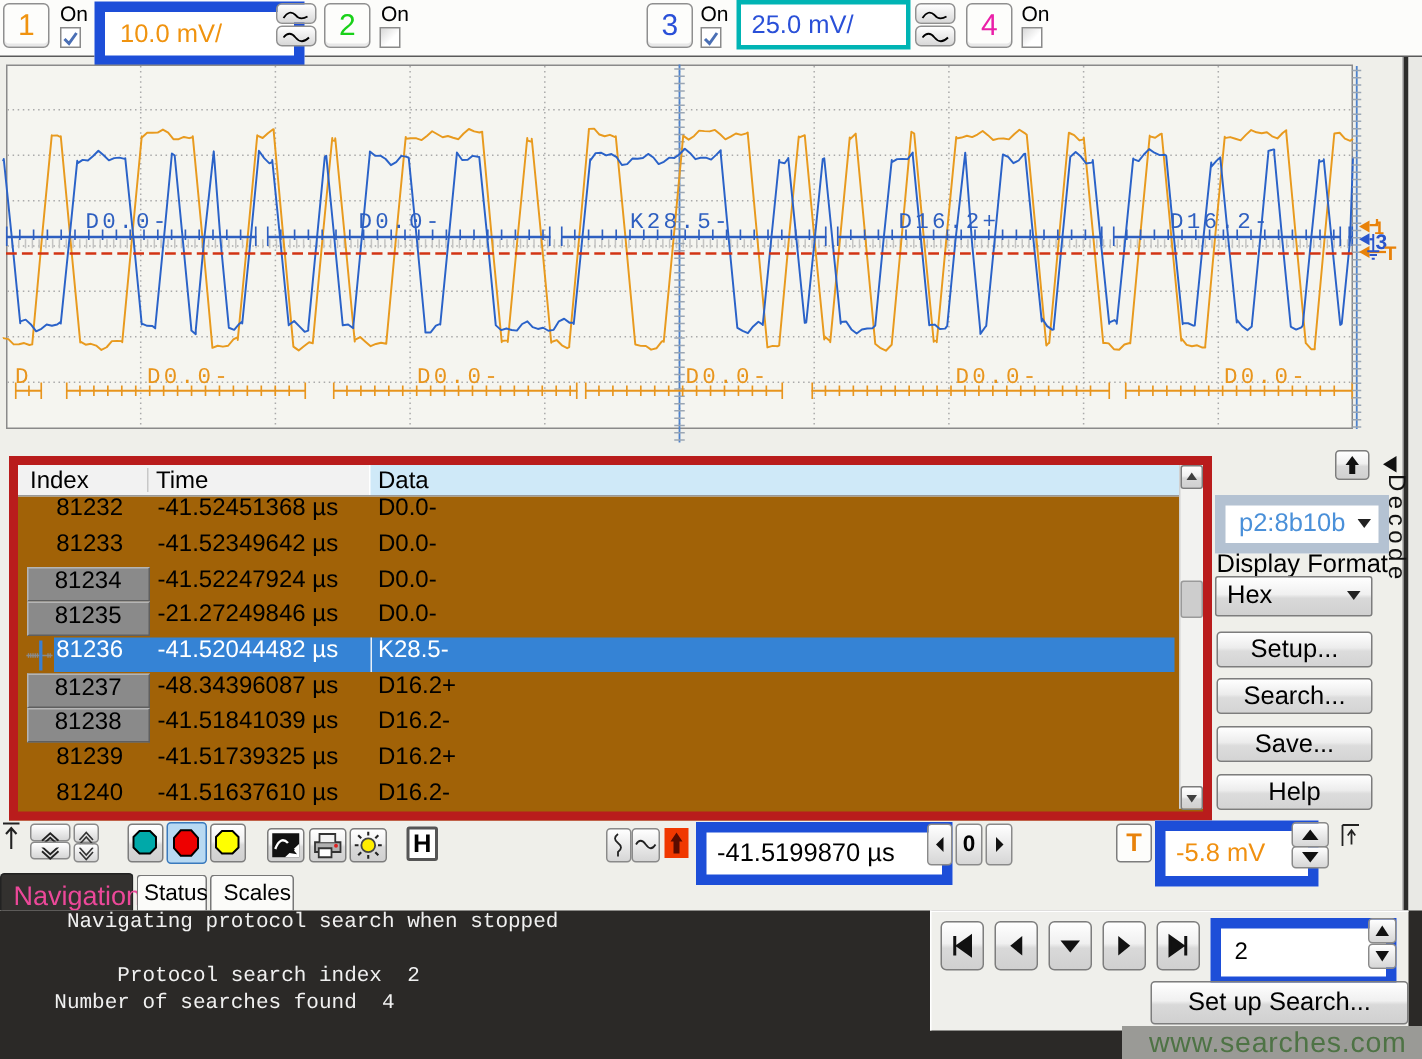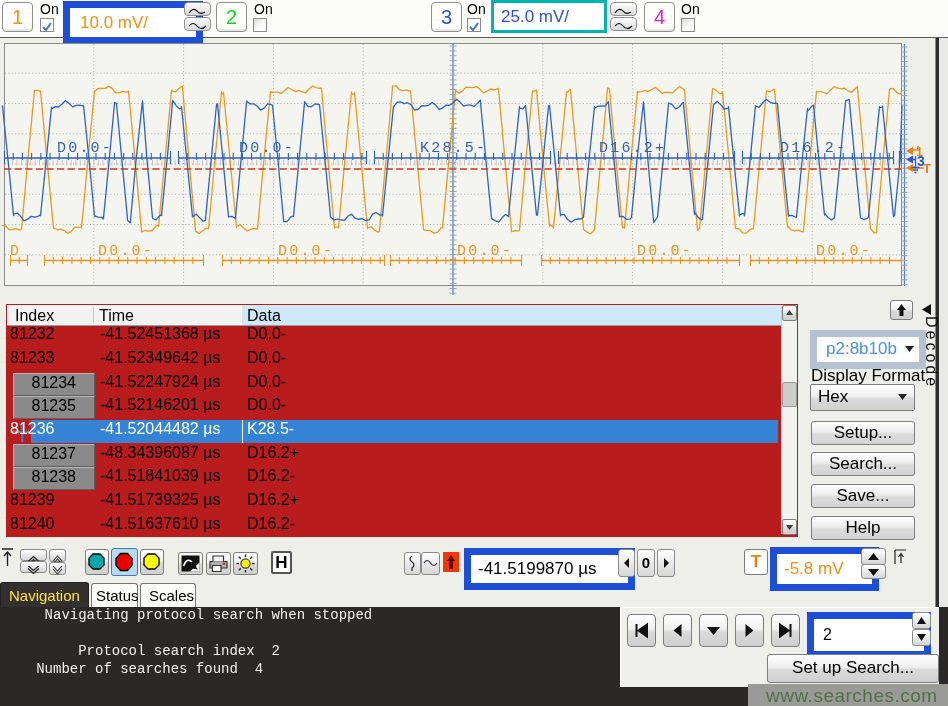--- a/index.html
+++ b/index.html
@@ -4,24 +4,24 @@
 html,body{margin:0;padding:0}
 #page{position:relative;width:948px;height:706px;background:#efefea;font-family:"Liberation Sans",sans-serif;overflow:hidden}
 .abs{position:absolute}
 .chbtn{position:absolute;width:29px;height:28px;border:1px solid #8f8f8f;border-radius:4px;background:#fdfdfb;box-shadow:inset 0 -2px 0 #e8e8e8;font-size:20px;text-align:center;line-height:28px}
 .onlab{position:absolute;font-size:14px;color:#000}
 .cb{position:absolute;width:12px;height:12px;border:1px solid #8a8a8a;background:#fff}
 .cb.un{background:linear-gradient(135deg,#d8d8d8 0%,#fff 60%)}
 .fld{position:absolute;background:#fff;border:7px solid #1d4ed8;font-size:17px}
 .sinbtn{position:absolute;width:25px;height:12px;border:1px solid #909090;border-radius:4px;background:linear-gradient(#fff,#d8d8d8)}
 .gbtn{position:absolute;border:1px solid #7d7d7d;border-radius:3px;background:linear-gradient(#ffffff,#f0f0f0 45%,#d9d9d9 55%,#d0d0d0);color:#000}
-.tbl{position:absolute;left:6px;top:304px;width:790px;height:231px;background:#b91c1c;border:1px solid #b91c1c;font-size:16px}
+.tbl{position:absolute;left:6px;top:304px;width:790px;height:231px;background:#a16207;border:6px solid #b91c1c;font-size:16px}
 .hdr{position:absolute;left:0;top:0;width:775px;height:20px;background:#f2f2f2;border-bottom:1px solid #9a9a9a}
 .row{position:absolute;left:0;width:775px;height:23px;color:#000}
-.cell-i{position:absolute;left:3px;top:0;width:67px;height:23px;text-align:left}
+.cell-i{position:absolute;left:3px;top:0;width:67px;height:23px;text-align:right}
 .greyc{position:absolute;left:6px;top:0;width:82px;height:23px;background:#8a8a8a;border-top:1px solid #b5b5b5;border-left:1px solid #b5b5b5;border-bottom:1px solid #5f5f5f;border-right:1px solid #5f5f5f;text-align:right;padding-right:18px;box-sizing:border-box}
 .ct{position:absolute;left:93px;top:0}
 .cd{position:absolute;left:240px;top:0}
 .rp-btn{position:absolute;left:811px;width:102px;height:22px;border:1px solid #7d7d7d;border-radius:3px;background:linear-gradient(#ffffff,#ececec 45%,#dcdcdc 55%,#d4d4d4);font-size:17px;text-align:center;line-height:21px}
 .sp{position:absolute;border:1px solid #8a8a8a;border-radius:3px;background:linear-gradient(#fff,#d6d6d6)}
 </style></head><body>
 <div id="page">
 <div class="abs" style="left:0;top:0;width:948px;height:37px;background:#fcfcfa;border-bottom:1px solid #5a5a5a"></div>
     <div class="chbtn" style="left:2px;top:2px;color:#f0930f">1</div>
     <div class="onlab" style="left:40px;top:1px">On</div>
@@ -123,21 +123,21 @@
         <div class="ct">-41.52349642 µs</div>
         <div class="cd">D0.0-</div>
       </div>
       <div class="row" style="top:68px">
         <div class="greyc">81234</div>
         <div class="ct">-41.52247924 µs</div>
         <div class="cd">D0.0-</div>
       </div>
       <div class="row" style="top:91px">
         <div class="greyc">81235</div>
-        <div class="ct">-41.52146201 µs</div>
+        <div class="ct">-21.27249846 µs</div>
         <div class="cd">D0.0-</div>
       </div>
       <div class="row" style="top:115px">
         <svg style="position:absolute;left:4px;top:0px" width="20" height="24">
           <path d="M1.6 12 H19 M3 10.5 V13.5 M4.5 10.5 V13.5 M6 10.5 V13.5 M7.5 10.5 V13.5 M9 10.5 V13.5 M16 10.5 V13.5 M17.5 10.5 V13.5" stroke="#8a8a8a" stroke-width="0.9"></path>
           <path d="M11.2 2 V22" stroke="#3a7fd0" stroke-width="2.2"></path>
         </svg>
         <div style="position:absolute;left:24px;top:0;width:747px;height:23px;background:#3583d5"></div>
         <div class="cell-i" style="color:#fff;z-index:2">81236</div>
         <div class="ct" style="color:#fff;z-index:2">-41.52044482 µs</div>
@@ -273,21 +273,21 @@
     <div class="fld" style="left:770px;top:547px;width:88px;height:30px;line-height:30px;color:#f09010;padding-left:7px">-5.8 mV</div>
     <div class="sp" style="left:861px;top:548px;width:23px;height:15px"><svg width="23" height="15">
         <path d="M11.5 4 L17 11 H6 Z" fill="#111"></path>
       </svg></div>
     <div class="sp" style="left:861px;top:564px;width:23px;height:13px"><svg width="23" height="13">
         <path d="M11.5 10 L17 3 H6 Z" fill="#111"></path>
       </svg></div>
     <svg class="abs" style="left:893px;top:548px" width="16" height="18">
       <path d="M2 2 V16 M2 2 H13 M8 15 V6 M5.5 9 L8 5.5 L10.5 9" stroke="#222" stroke-width="1.2" fill="none"></path>
     </svg>
-    <div class="abs" style="left:0;top:582px;width:89px;height:25px;background:#33312f;color:#fde047;font-size:15px;border:1px solid #222;border-bottom:none;border-radius:3px 3px 0 0;box-sizing:border-box">
+    <div class="abs" style="left:0;top:582px;width:89px;height:25px;background:#33312f;color:#ec4899;font-size:18px;border:1px solid #222;border-bottom:none;border-radius:3px 3px 0 0;box-sizing:border-box">
       <span style="position:absolute;left:8px;top:4px">Navigation</span>
     </div>
     <div class="abs" style="left:91px;top:583px;width:47px;height:24px;background:#fbfbf9;color:#000;font-size:15px;border:1px solid #777;border-bottom:none;border-radius:3px 3px 0 0;box-sizing:border-box">
       <span style="position:absolute;left:4px;top:3px">Status</span>
     </div>
     <div class="abs" style="left:140px;top:583px;width:56px;height:24px;background:#fbfbf9;color:#000;font-size:15px;border:1px solid #777;border-bottom:none;border-radius:3px 3px 0 0;box-sizing:border-box">
       <span style="position:absolute;left:8px;top:3px">Scales</span>
     </div>
     <div class="abs" style="left:0;top:607px;width:948px;height:99px;background:#2b2927"></div>
     <pre class="abs" style="left:11px;top:606px;margin:0;font-family:'Liberation Mono',monospace;font-size:14px;line-height:18px;color:#f0f0f0">    Navigating protocol search when stopped

